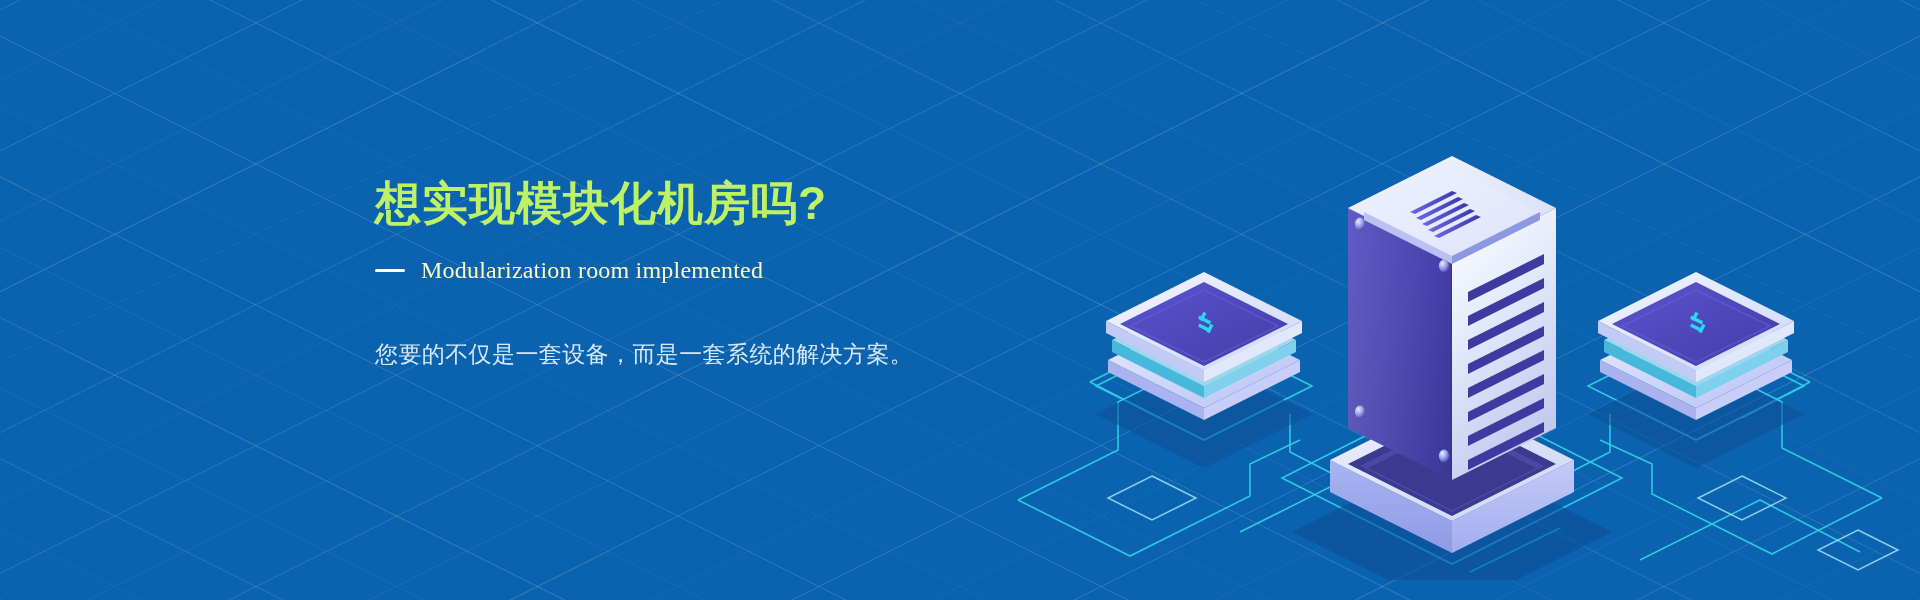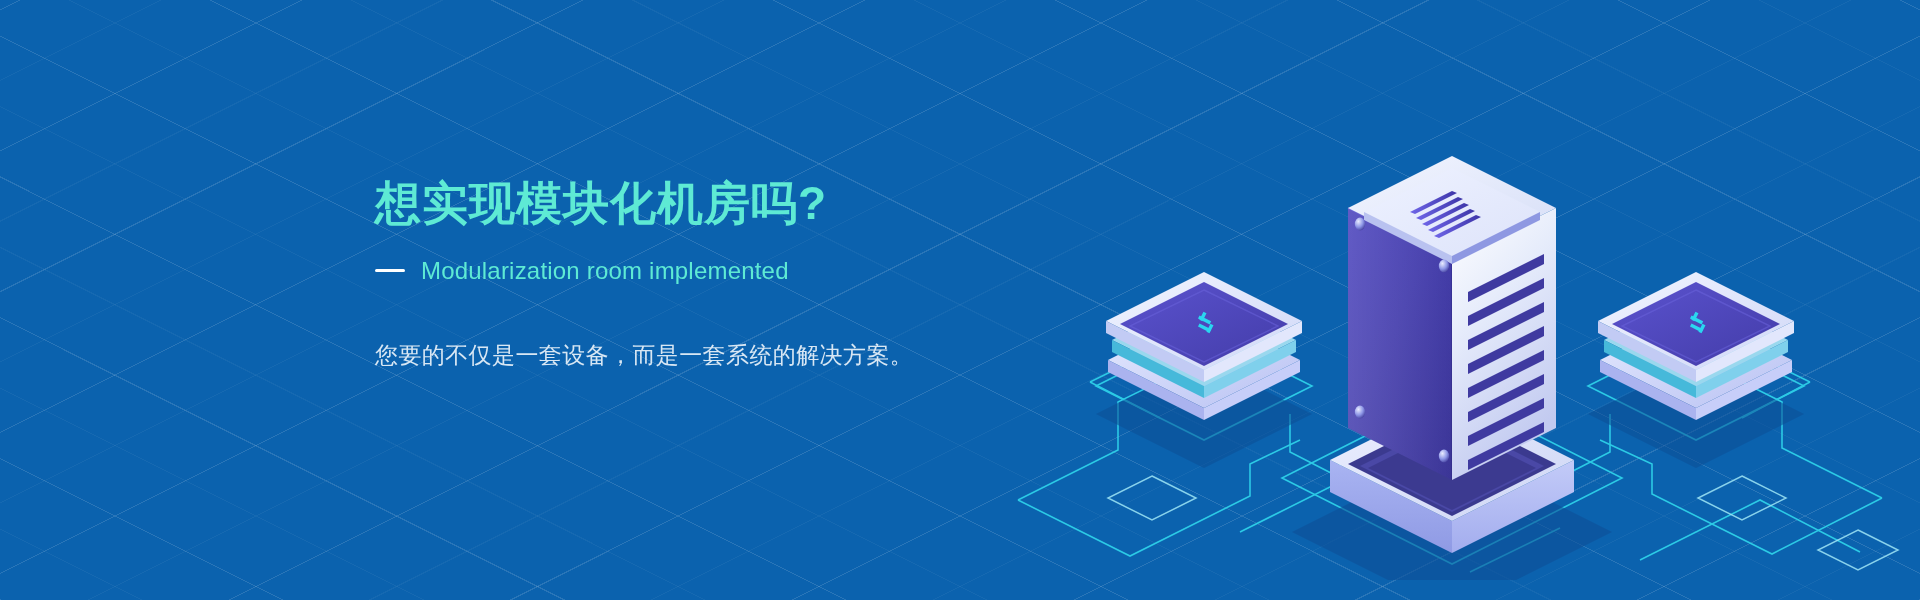--- a/index.html
+++ b/index.html
@@ -32,35 +32,35 @@
     pointer-events:none;
   }
 
   
   .copy{
     position:absolute;left:375px;top:178px;width:700px;
   }
   .headline{
     margin:0;
     font-size:46px;line-height:1.12;
-    font-weight:700;color:#5eead4;
+    font-weight:700;color:#bef264;
     letter-spacing:1px;
     white-space:nowrap;
   }
   .sub-row{
     display:flex;align-items:center;
     margin-top:27px;
   }
   .sub-dash{
     width:30px;height:3px;background:#ffffff;
     border-radius:2px;margin-right:16px;flex:none;
   }
   .subtitle{
-    font-size:24px;color:#5eead4;font-weight:400;
-    letter-spacing:0.2px;white-space:nowrap;
+    font-size:24px;color:#fef9c3;font-weight:400;
+    letter-spacing:0.2px;white-space:nowrap;font-family:Liberation Serif, serif;
   }
   .desc{
     margin:52px 0 0 0;
     font-size:23px;color:#d8e7f4;line-height:1.6;
     letter-spacing:0.4px;white-space:nowrap;
   }
 
   
   .illus{
     position:absolute;left:1000px;top:60px;

